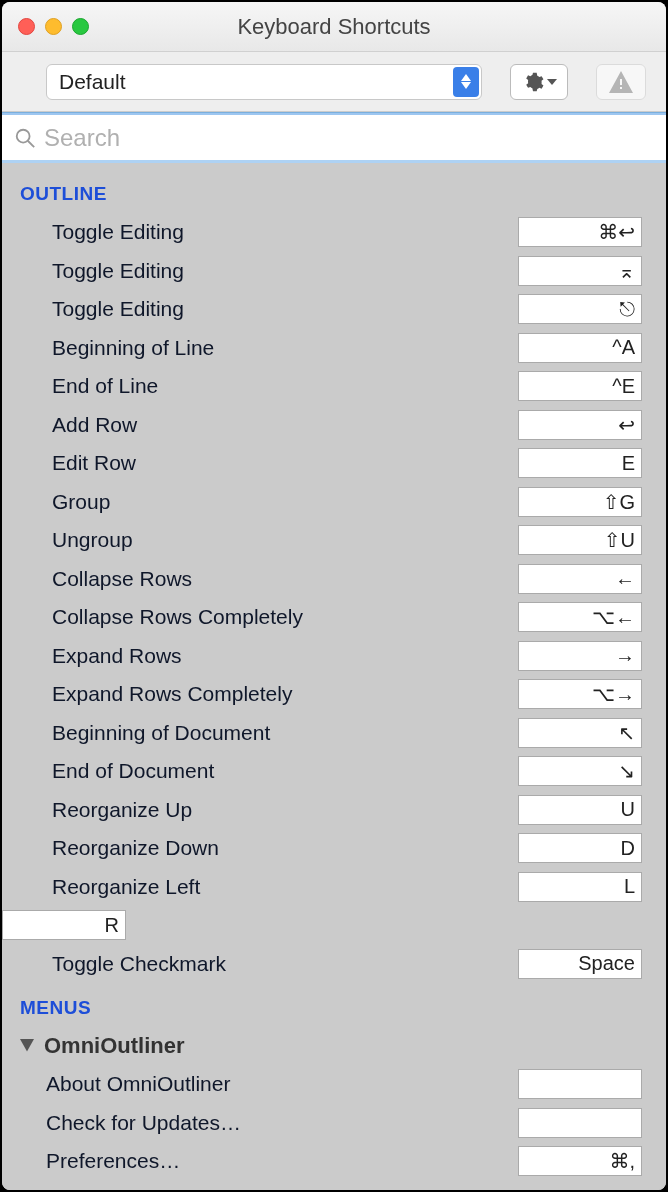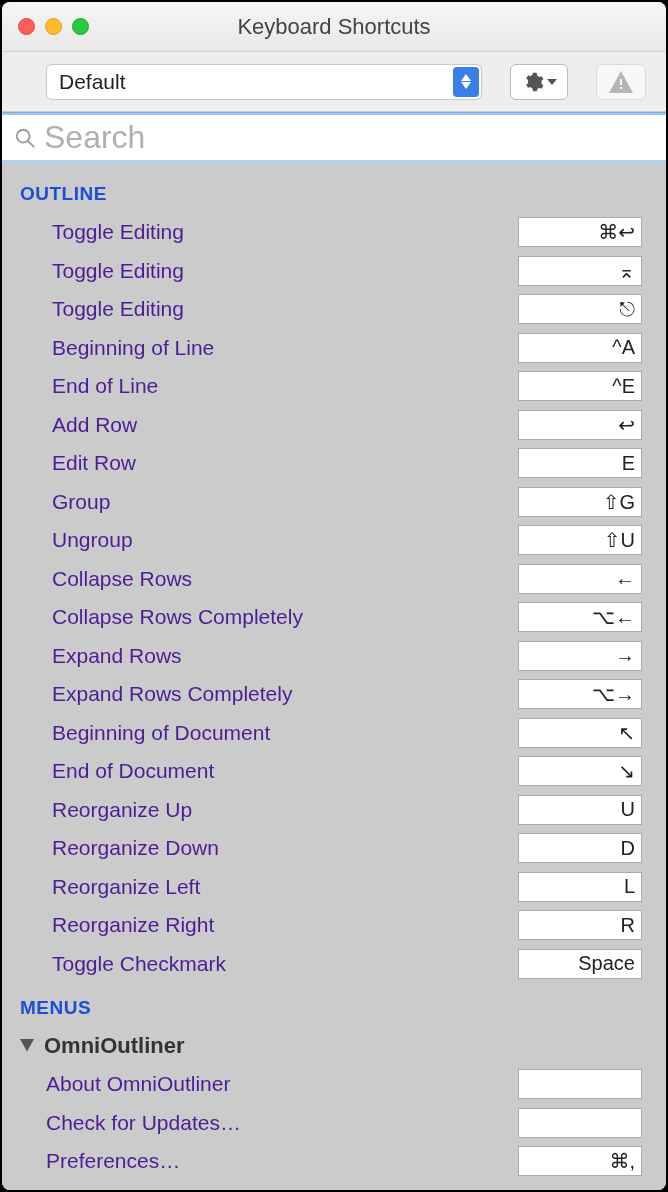--- a/index.html
+++ b/index.html
@@ -121,21 +121,21 @@
       display: flex;
       align-items: center;
       padding: 0 12px;
       gap: 8px;
     }
     .search-row svg { width: 22px; height: 22px; fill: none; stroke: #999; stroke-width: 2; }
     .search-input {
       flex: 1;
       border: none;
       outline: none;
-      font-size: 32px;
+      font-size: 24px;
       color: #333;
     }
     .search-input::placeholder { color: #b0b0b0; }
     .content {
       flex: 1;
       background: #cbcbcb;
       overflow: hidden;
       padding-top: 14px;
     }
     .section-header {
@@ -147,21 +147,21 @@
     }
     .row {
       display: flex;
       align-items: center;
       height: 38.5px;
       padding-right: 24px;
     }
     .row .label {
       flex: 1;
       font-size: 21px;
-      color: #4c1d95;
+      color: #0f172a;
       padding-left: 50px;
     }
     .row.indent2 .label { padding-left: 44px; }
     .shortcut-field {
       width: 124px;
       height: 30px;
       background: #fff;
       border: 1px solid #aaa;
       display: flex;
       align-items: center;
@@ -310,21 +310,20 @@
         </div>
         <div class="row">
           <div class="label">Reorganize Down</div>
           <div class="shortcut-field sym">D</div>
         </div>
         <div class="row">
           <div class="label">Reorganize Left</div>
           <div class="shortcut-field sym">L</div>
         </div>
         <div class="row">
-          <div class="label">Reorganize Right</div>
           <div class="shortcut-field sym">R</div>
         </div>
         <div class="row">
           <div class="label">Toggle Checkmark</div>
           <div class="shortcut-field sym">Space</div>
         </div>
       </div>
 
     <div class="section-header" style="padding-top:14px;">MENUS</div>
 

